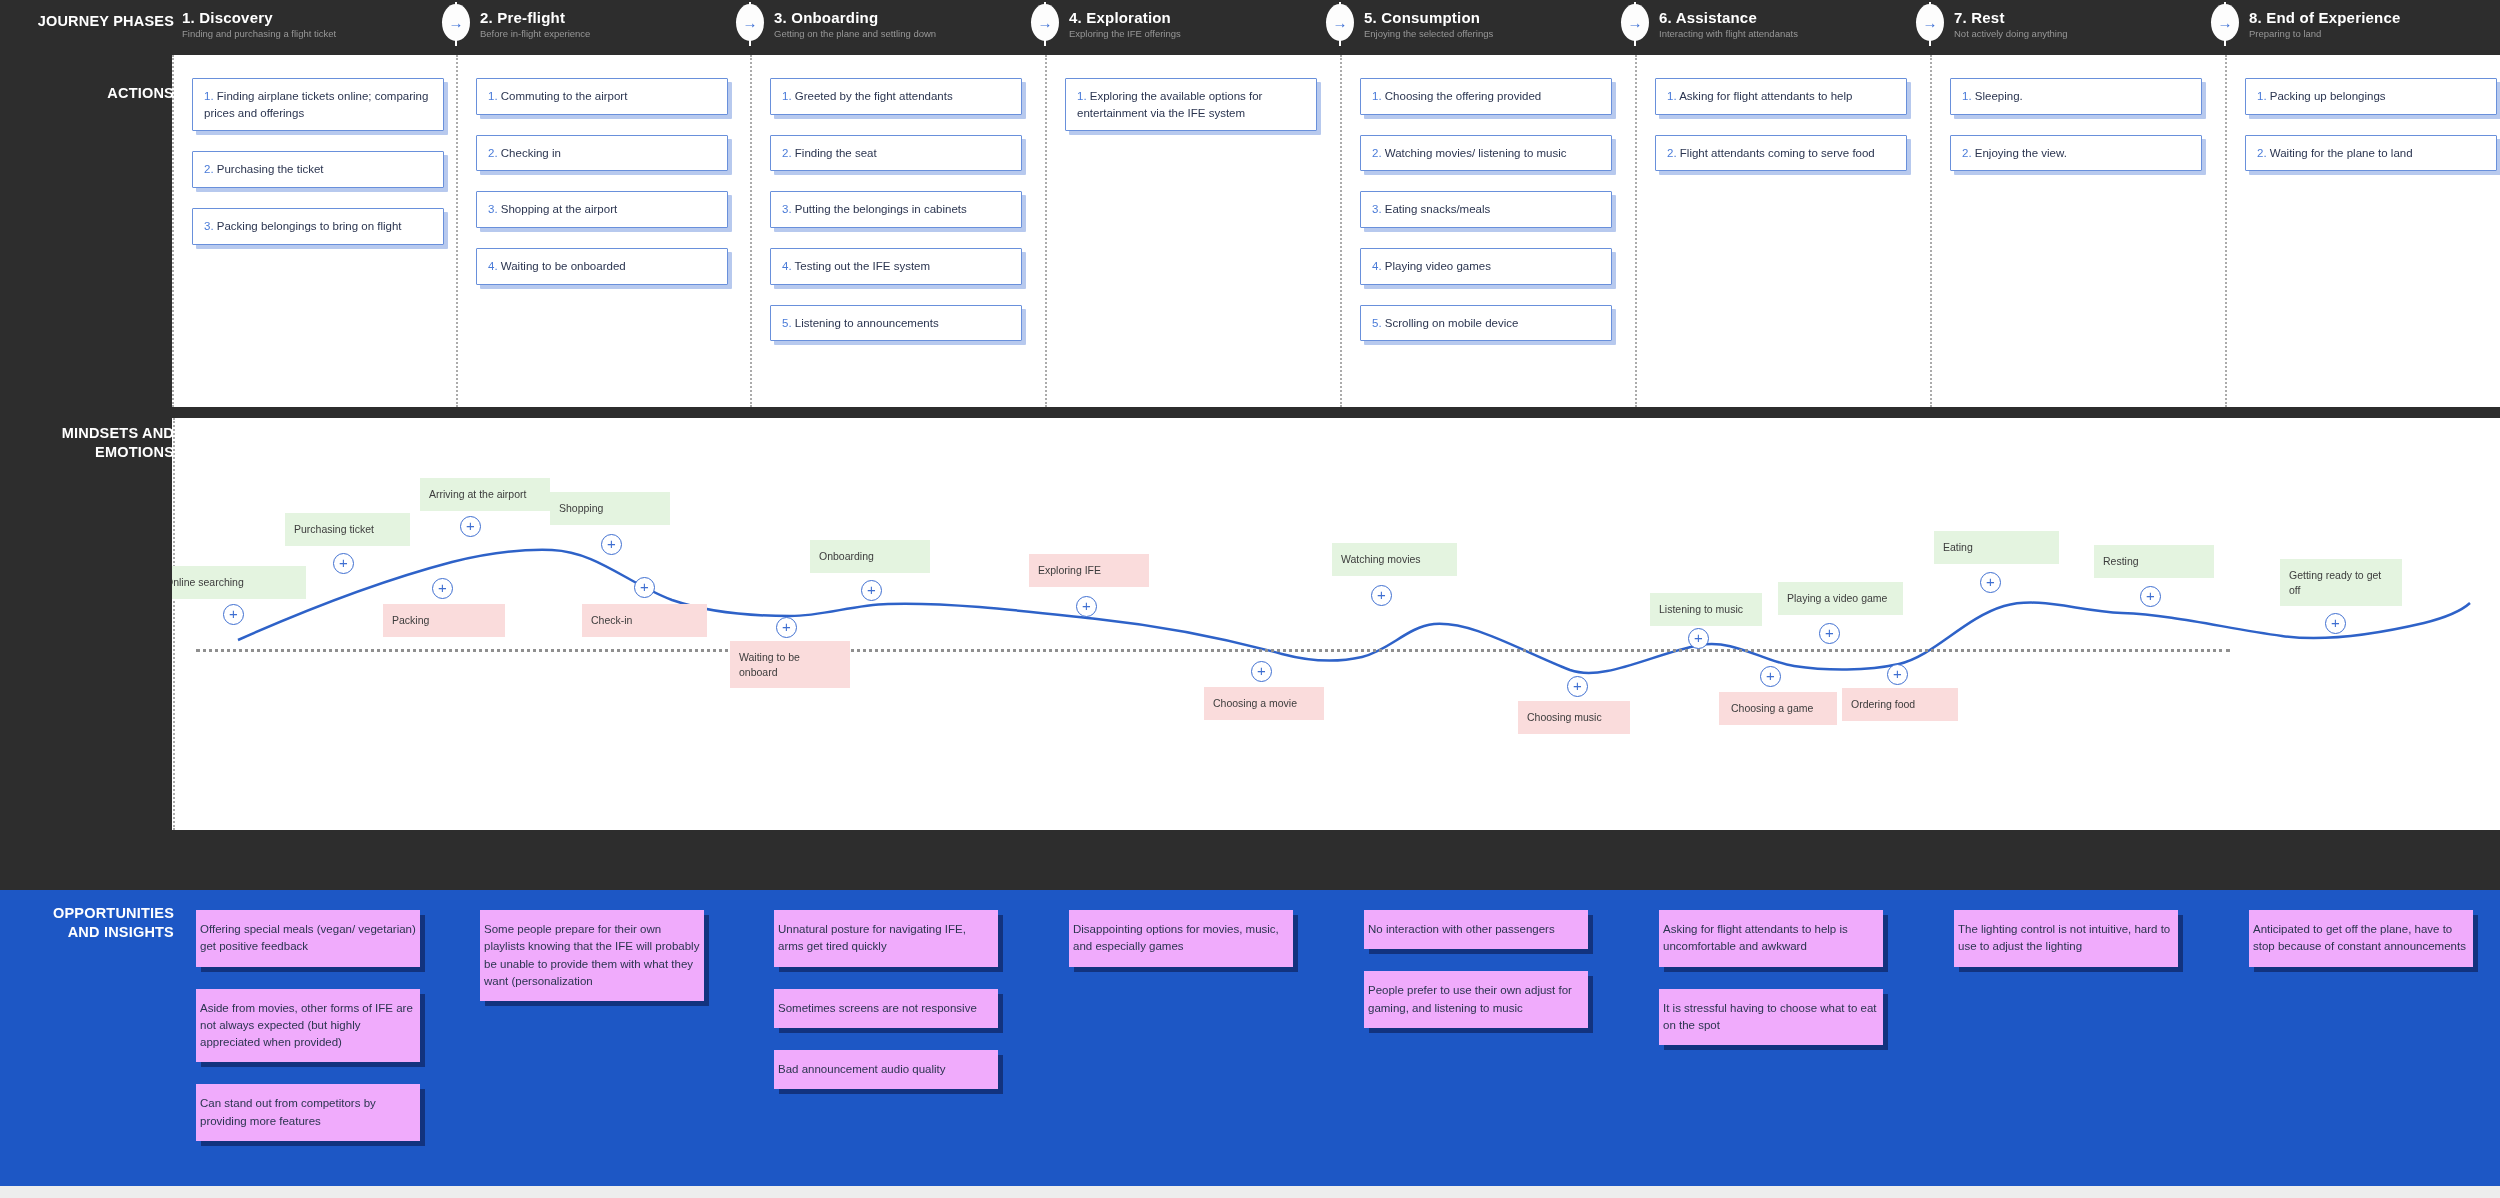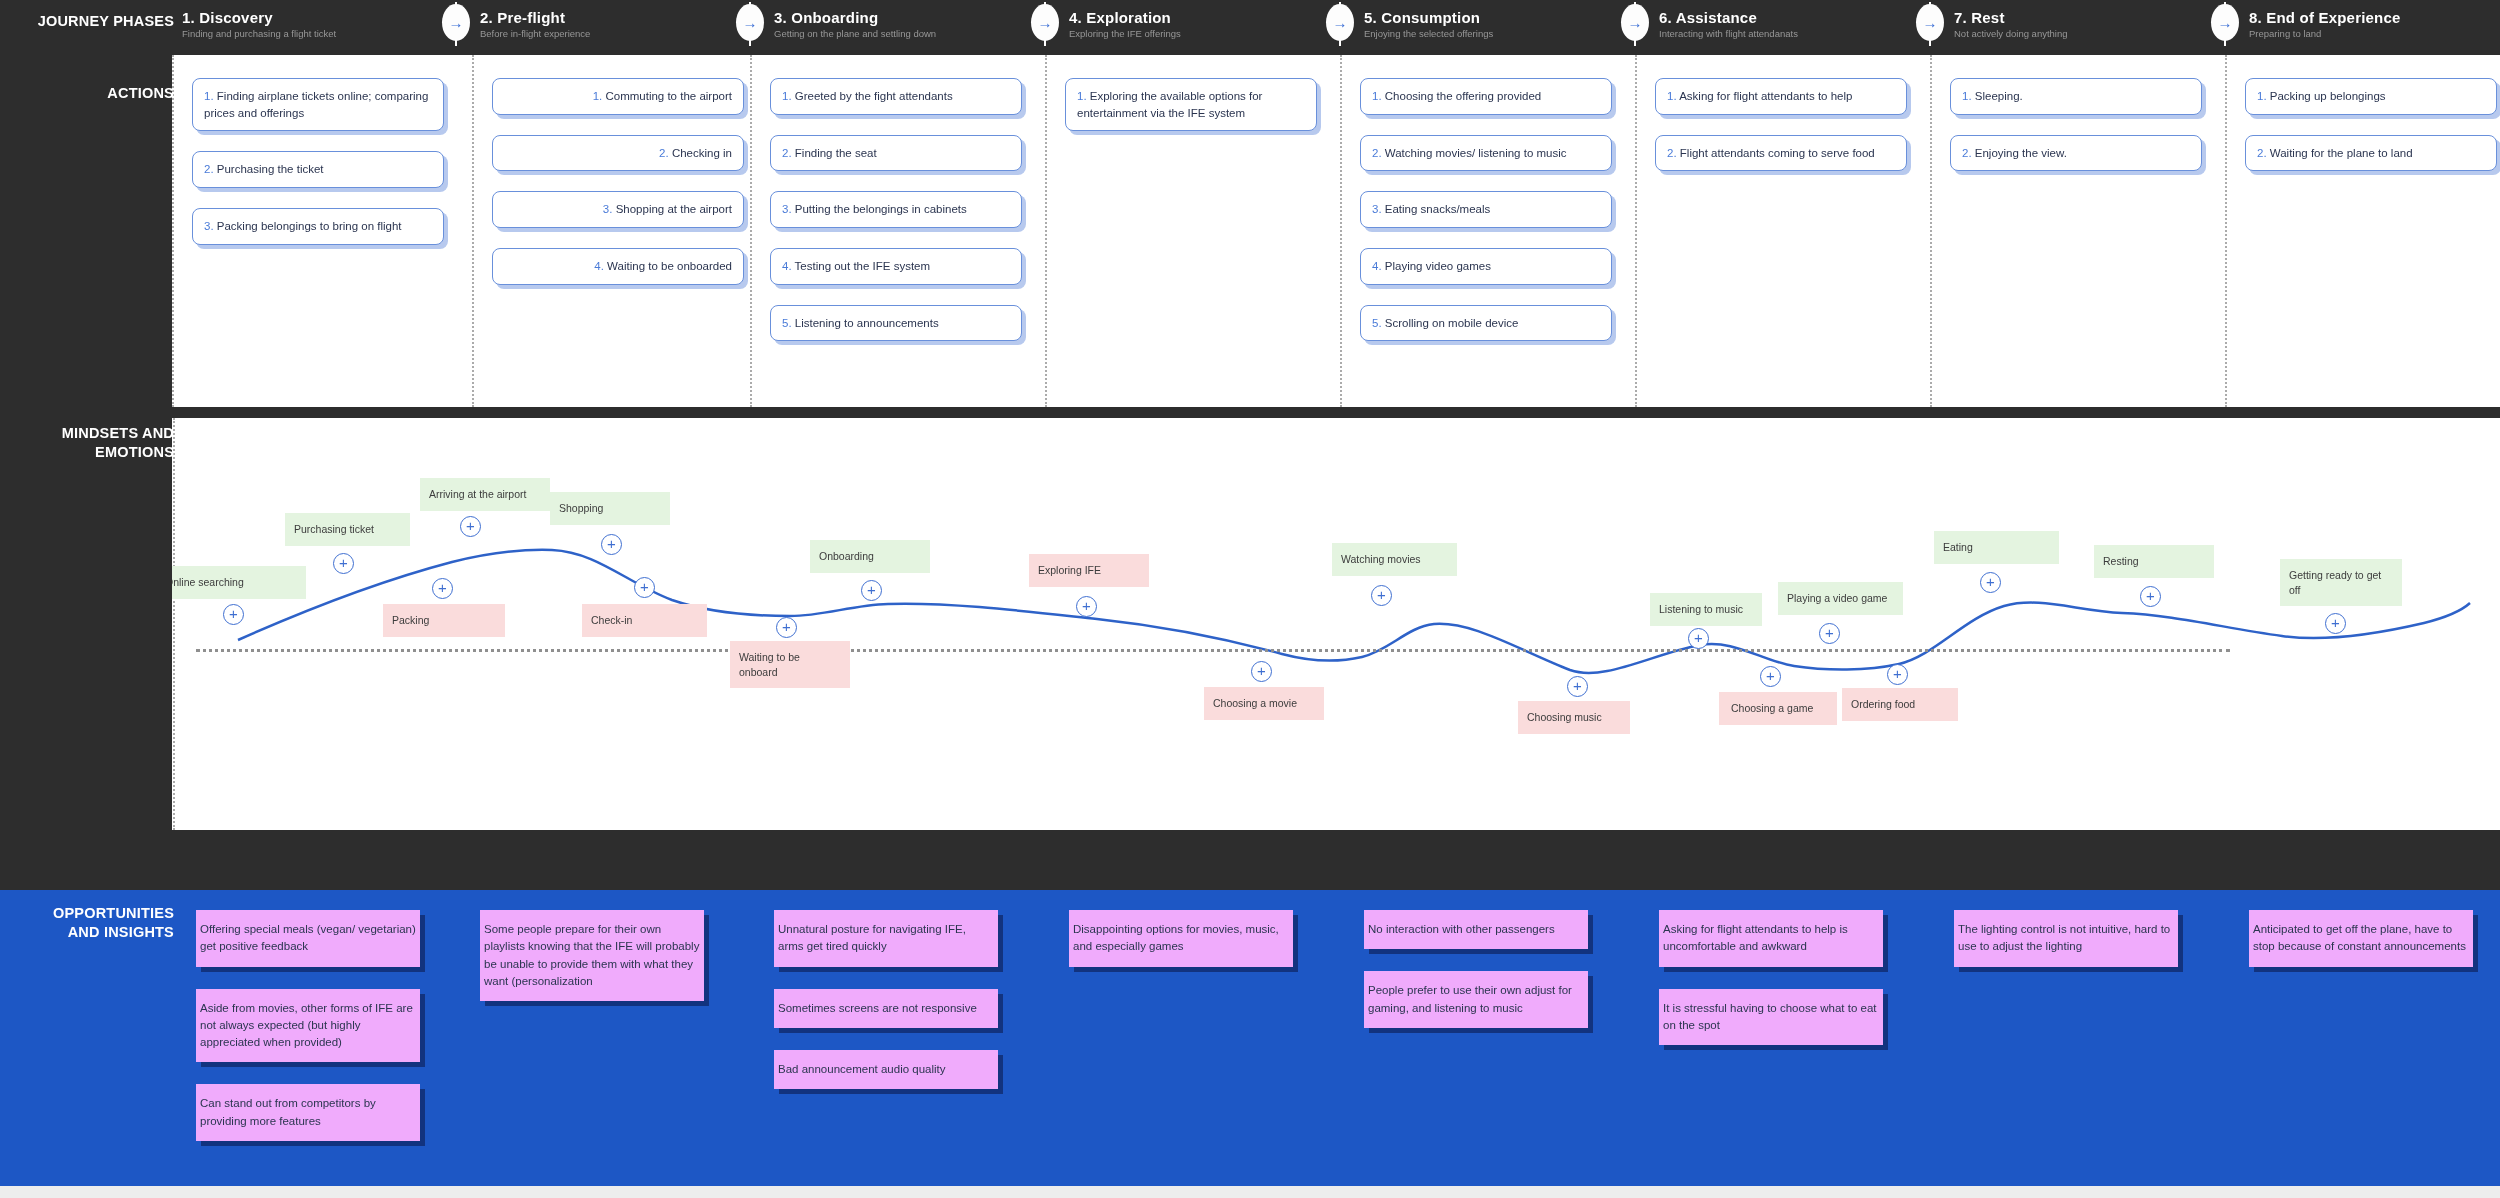--- a/index.html
+++ b/index.html
@@ -19,21 +19,21 @@
                 display:flex;align-items:center;justify-content:center;color:#3b6fd6;
                 font-size:15px;font-weight:700;z-index:3;}
 
   
   .actions-panel{position:absolute;left:172px;top:55px;width:2328px;height:352px;background:#ffffff;}
   .acol{position:absolute;top:0;height:100%;width:294px;box-sizing:border-box;
         border-left:2px dotted #ababab;padding:23px 0 0 18px;
         display:flex;flex-direction:column;gap:20px;}
   .acard{width:252px;box-sizing:border-box;background:#ffffff;border:1.5px solid #6990db;
          box-shadow:4px 4px 0 #b7c9ee;padding:9px 11px;font-size:11.5px;line-height:1.45;
-         color:#2b3550;border-radius:8px;}
+         color:#2b3550;border-radius:1px;}
   .acard .num{color:#4a7bd8;}
 
   
   .emotions-panel{position:absolute;left:172px;top:418px;width:2328px;height:412px;
                   background:#ffffff;overflow:hidden;}
   .edge-dots{position:absolute;left:1px;top:0;height:100%;border-left:2px dotted #ababab;}
   .curve-svg{position:absolute;left:0;top:0;width:100%;height:100%;}
   .baseline{position:absolute;left:24px;top:231px;width:2034px;height:0;
             border-top:3px dotted #8f8f8f;}
   .elabel{position:absolute;box-sizing:border-box;padding:9px 9px;font-size:10.5px;
@@ -123,21 +123,21 @@
   <div class="arrow-circle" style="left:2211px;">
       <span>→</span>
     </div>
 
   <div class="actions-panel">
     <div class="acol" style="left:0px;">
       <div class="acard"><span class="num">1.</span> <span>Finding airplane tickets online; comparing prices and offerings</span></div>
       <div class="acard"><span class="num">2.</span> <span>Purchasing the ticket</span></div>
       <div class="acard"><span class="num">3.</span> <span>Packing belongings to bring on flight</span></div>
     </div>
-    <div class="acol" style="left:300px;text-align:right;">
+    <div class="acol" style="left:284px;">
       <div class="acard"><span class="num">1.</span> <span>Commuting to the airport</span></div>
       <div class="acard"><span class="num">2.</span> <span>Checking in</span></div>
       <div class="acard"><span class="num">3.</span> <span>Shopping at the airport</span></div>
       <div class="acard"><span class="num">4.</span> <span>Waiting to be onboarded</span></div>
     </div>
     <div class="acol" style="left:578px;">
       <div class="acard"><span class="num">1.</span> <span>Greeted by the fight attendants</span></div>
       <div class="acard"><span class="num">2.</span> <span>Finding the seat</span></div>
       <div class="acard"><span class="num">3.</span> <span>Putting the belongings in cabinets</span></div>
       <div class="acard"><span class="num">4.</span> <span>Testing out the IFE system</span></div>

